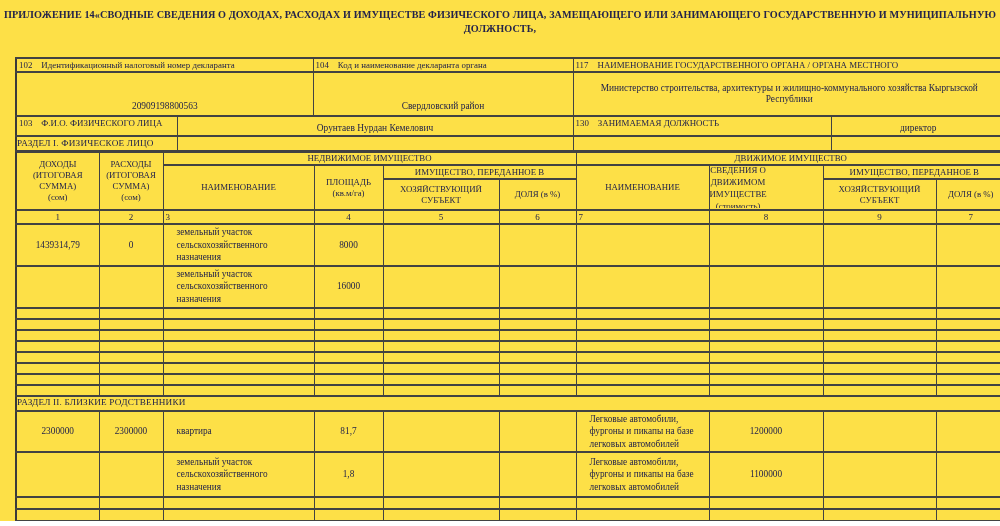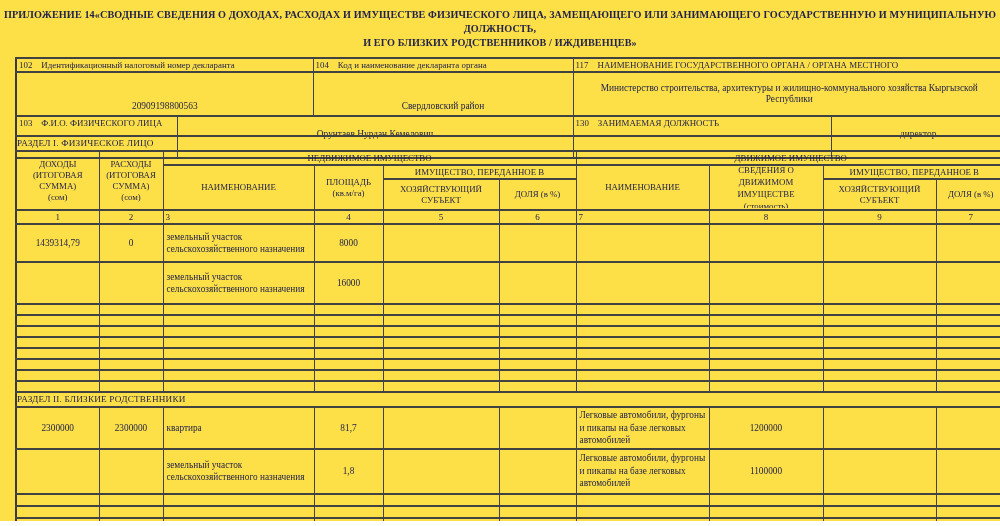--- a/index.html
+++ b/index.html
@@ -33,47 +33,46 @@
 
   
   .info-table .lbl { text-align: left; vertical-align: top; padding: 1px 2px 0 2px; font-size: 8.9px; }
   .info-table .code { margin-right: 9px; }
   .r1 td { height: 11px; }
   .r2 td { height: 39px; }
   .r3 td { height: 28px; }
   .val { text-align: center; font-size: 9.4px; }
   .val.bottom { vertical-align: bottom; padding-bottom: 3px; }
   .val.mid { vertical-align: middle; padding: 0 14px; }
-  .val.top { vertical-align: top; padding-top: 12px; margin-top: 11px; }
+  .val.top { vertical-align: top; padding-top: 6px; margin-top: 11px; }
 
   
   .section-row td { height: 13px; font-size: 9.2px; letter-spacing: 0.2px; }
   .hdr { text-align: center; font-size: 8.8px; line-height: 11px; padding: 0 1px; }
   .pre { white-space: pre-line; }
   .h12 td { height: 12px; }
   .h29 td { height: 29px; }
   .nums td { height: 12px; text-align: center; font-size: 9px; }
   .nums td.numleft { text-align: left; padding-left: 2px; }
 
   .clip { padding: 0; }
-  .clipbox { height: 41px; display: flex; align-items: center; justify-content: center; overflow: hidden; }
+  .clipbox { height: 41px; display: flex; align-items: center; justify-content: flex-start; overflow: hidden; }
   .clipbox span { white-space: pre-line; font-size: 8.8px; line-height: 12px; display: block; }
 
   td.cell { font-size: 9.3px; line-height: 12.5px; }
   td.cell.col1, td.cell.col2, td.cell.col4, td.cell.col8 { text-align: center; }
-  td.cell.col3, td.cell.col7 { text-align: left; padding: 1px 3px; }
+  td.cell.col3, td.cell.col7 { text-align: left; padding: 1px 13px; }
 </style>
 </head>
 <body>
 
 <div class="page">
 
   <div class="doc-title">
     <div>ПРИЛОЖЕНИЕ 14«СВОДНЫЕ СВЕДЕНИЯ О ДОХОДАХ, РАСХОДАХ И ИМУЩЕСТВЕ ФИЗИЧЕСКОГО ЛИЦА, ЗАМЕЩАЮЩЕГО ИЛИ ЗАНИМАЮЩЕГО ГОСУДАРСТВЕННУЮ И МУНИЦИПАЛЬНУЮ ДОЛЖНОСТЬ,</div>
-    <div>И ЕГО БЛИЗКИХ РОДСТВЕННИКОВ / ИЖДИВЕНЦЕВ»</div>
   </div>
 
   <table class="info-table">
     <colgroup>
       <col style="width:161px">
         <col style="width:136px">
         <col style="width:260px">
         <col style="width:258px">
         <col style="width:175px">
     </colgroup>

